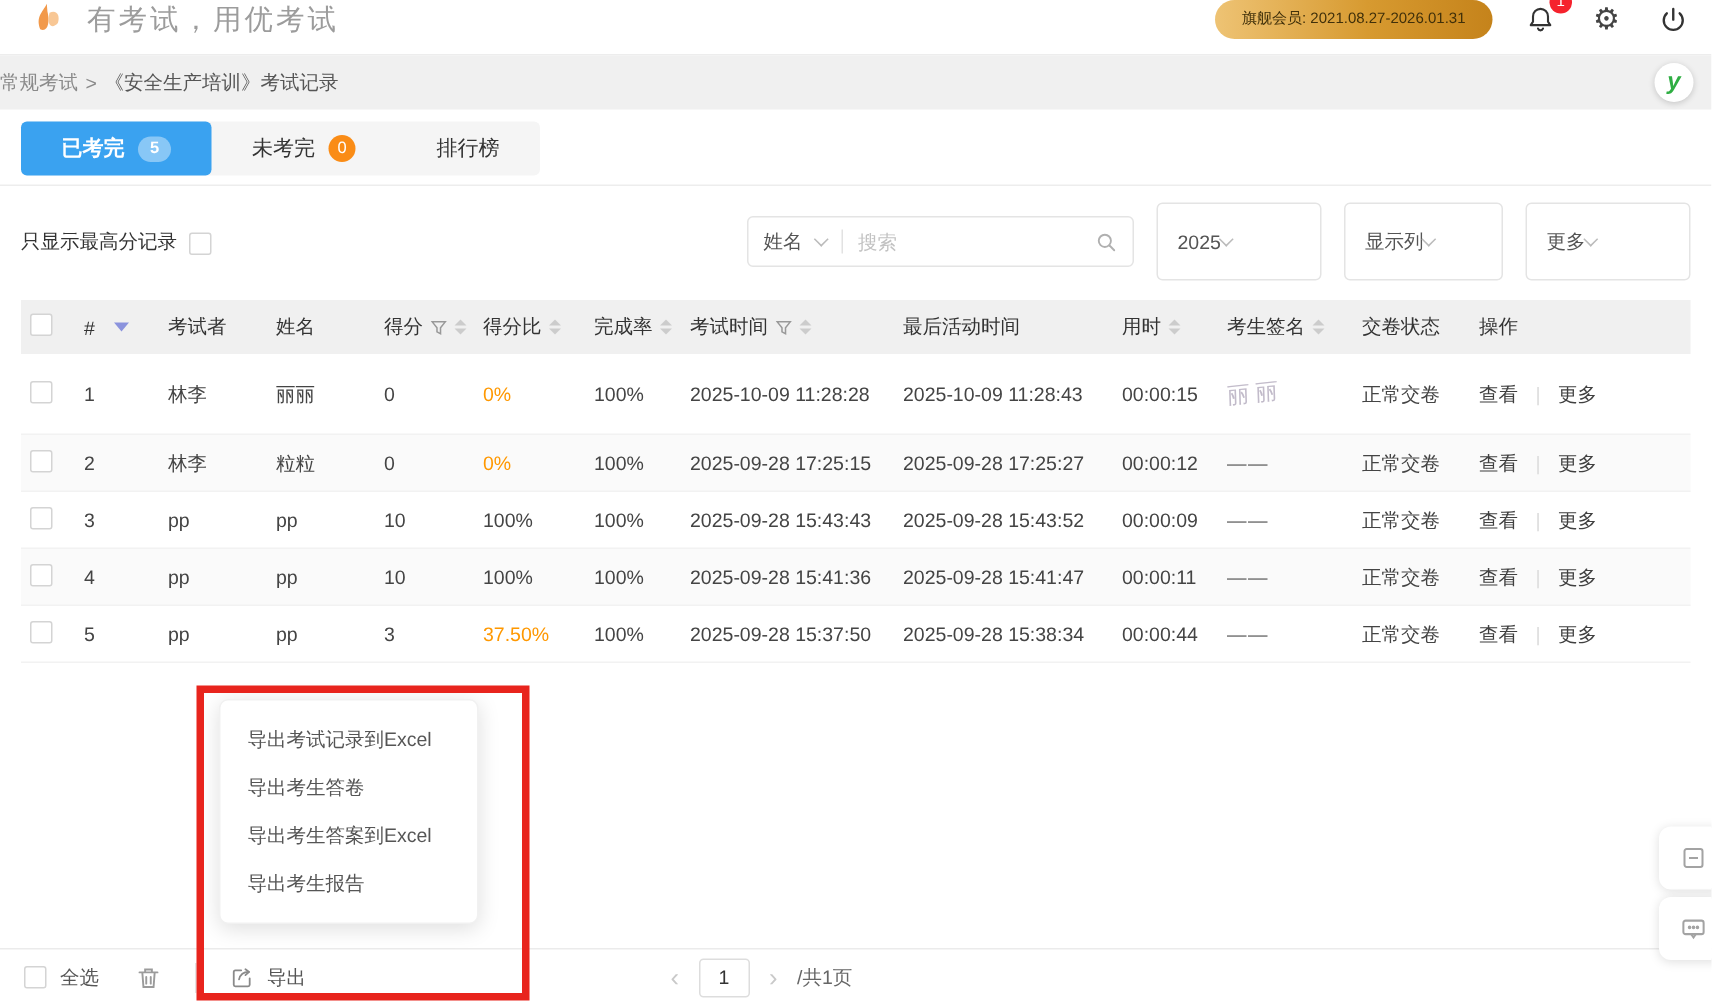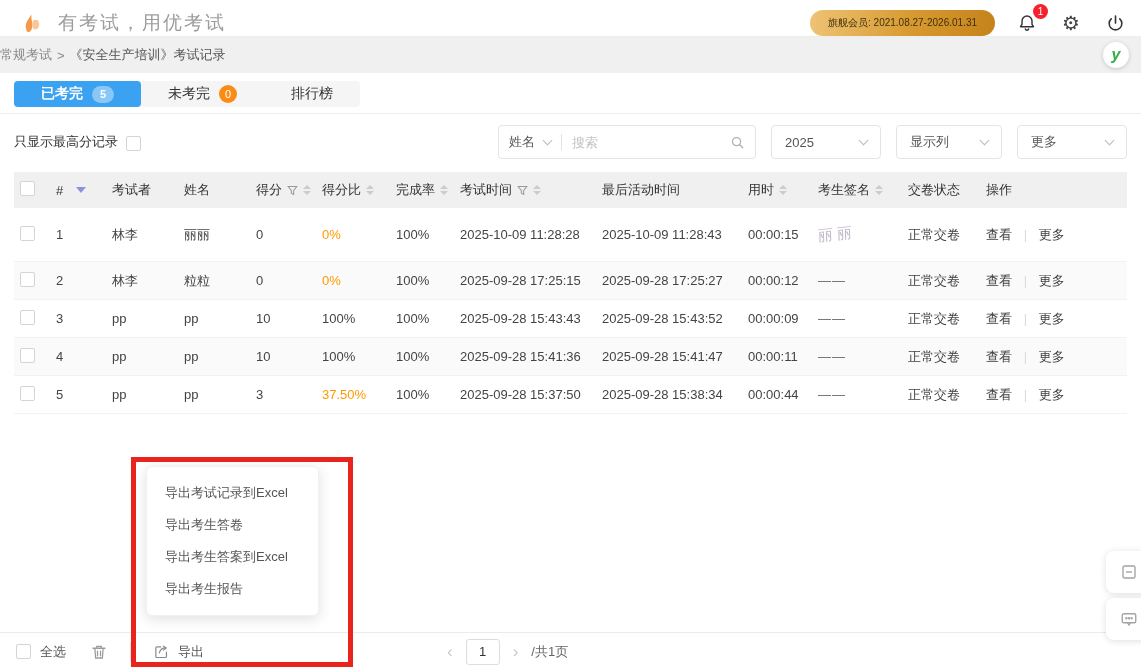--- a/index.html
+++ b/index.html
@@ -2,55 +2,55 @@
 <html><head>
 <meta charset="utf-8">
 <style>
   * { margin:0; padding:0; box-sizing:border-box; }
   html,body { width:1141px; height:670px; }
   body {
     font-family:"Liberation Sans","DejaVu Sans",sans-serif;
     background:#fff; position:relative; overflow:hidden; color:#333;
   }
   
-  .topbar { height:37px; display:flex; align-items:flex-end; padding:0 14px; border-bottom:1px solid #ededed; background:#fff; }
+  .topbar { height:37px; display:flex; align-items:flex-start; padding:0 14px; border-bottom:1px solid #ededed; background:#fff; }
   .logo { width:24px; height:24px; margin-left:6px; flex:0 0 auto; }
   .app-title { margin-left:14px; font-size:19px; color:#9c9c9c; letter-spacing:2px; }
   .topbar-right { margin-left:auto; display:flex; align-items:center; gap:20px; }
   .member-badge { height:26px; line-height:26px; padding:0 18px; border-radius:13px; font-size:10px; color:#40300a;
     background:linear-gradient(90deg,#eec374,#d79a30 55%,#c5831b); }
   .icon-btn { position:relative; width:24px; height:24px; display:flex; align-items:center; justify-content:center; cursor:pointer; }
   .notif-dot { position:absolute; top:-7px; right:-9px; min-width:15px; height:15px; border-radius:8px; background:#f5222d; color:#fff;
     font-size:10px; display:flex; align-items:center; justify-content:center; padding:0 4px; }
   .gear-glyph { font-size:20px; color:#444; line-height:1; }
   
   .breadcrumb { height:36px; background:#f0f0f0; display:flex; align-items:center; font-size:13px; color:#8a8a8a; padding-right:12px; }
   .breadcrumb .sep { margin:0 5px; }
   .breadcrumb .current { color:#555; }
   .helper-bubble { margin-left:auto; width:26px; height:26px; border-radius:50%; background:#fff; box-shadow:0 1px 4px rgba(0,0,0,.18);
     display:flex; align-items:center; justify-content:center; color:#2fae43; font-weight:bold; font-style:italic; font-size:16px; cursor:pointer; }
   
   .tabs-section { padding:8px 14px 6px; border-bottom:1px solid #ededed; }
   .tabbar { display:inline-flex; background:#f5f5f5; border-radius:4px; }
-  .tab { height:26px; display:flex; align-items:center; gap:9px; padding:0 27px; font-size:14px; color:#333; cursor:pointer; }
+  .tab { height:36px; display:flex; align-items:center; gap:9px; padding:0 27px; font-size:14px; color:#333; cursor:pointer; }
   .tab.active { background:#3aa2f0; color:#fff; border-radius:4px; font-weight:bold; }
   .tab-badge { min-width:22px; height:17px; border-radius:9px; font-size:11px; display:flex; align-items:center; justify-content:center;
     padding:0 6px; background:rgba(255,255,255,.4); color:#fff; }
   .tab-badge.orange { background:#fa8c16; color:#fff; min-width:18px; width:18px; height:18px; border-radius:50%; padding:0; }
   
   .filter-row { display:flex; align-items:center; padding:11px 14px; gap:15px; }
   .only-highest { font-size:13px; color:#333; display:flex; align-items:flex-end; gap:8px; }
   input.cb { appearance:none; -webkit-appearance:none; width:15px; height:15px; border:1px solid #d4d4d4; border-radius:2px; background:#fff; cursor:pointer; }
   .spacer { flex:1; }
   .search-combo { width:258px; height:34px; border:1px solid #e4e4e4; border-radius:4px; display:flex; align-items:center; padding:0 10px; font-size:13px; color:#555; }
   .search-combo .vdiv { width:1px; height:16px; background:#e2e2e2; margin:0 10px; }
   .search-combo input[type=text] { border:none; outline:none; flex:1; min-width:0; font-size:13px; color:#333; background:transparent; }
   .search-combo input::placeholder { color:#c2c2c2; }
   .chev { width:7px; height:7px; border-right:1.4px solid #bbb; border-bottom:1.4px solid #bbb; transform:rotate(45deg); margin-top:-3px; flex:0 0 auto; }
-  .select-box { height:34px; border:1px solid #e4e4e4; border-radius:4px; display:flex; align-items:center; justify-content:space-between;
+  .select-box { height:52px; border:1px solid #e4e4e4; border-radius:4px; display:flex; align-items:center; justify-content:flex-start;
     padding:0 13px; font-size:13px; color:#555; cursor:pointer; background:#fff; }
   .w-year{width:110px;} .w-cols{width:106px;} .w-more{width:110px;}
   
   .table { margin:2px 14px 0; font-size:13px; }
   .t-head { display:flex; align-items:center; background:#f0f0f0; height:36px; color:#333; }
   .t-row { display:flex; align-items:center; height:38px; color:#444; border-bottom:1px solid #f2f2f2; background:#fff; }
   .t-row.tall { height:54px; }
   #rows .t-row:nth-child(even){ background:#fafafa; }
   .cell { padding-right:4px; }
   .c-check{width:42px; padding-left:6px;} .c-num{width:56px; display:flex; align-items:center; gap:13px;}

